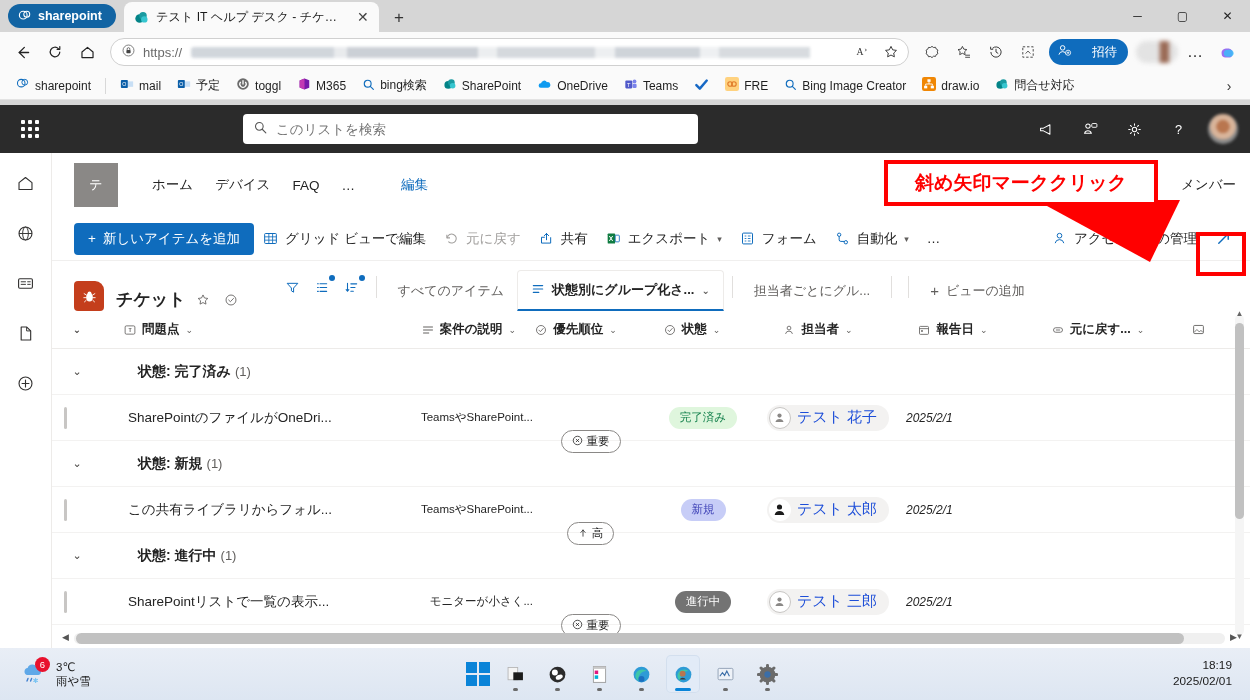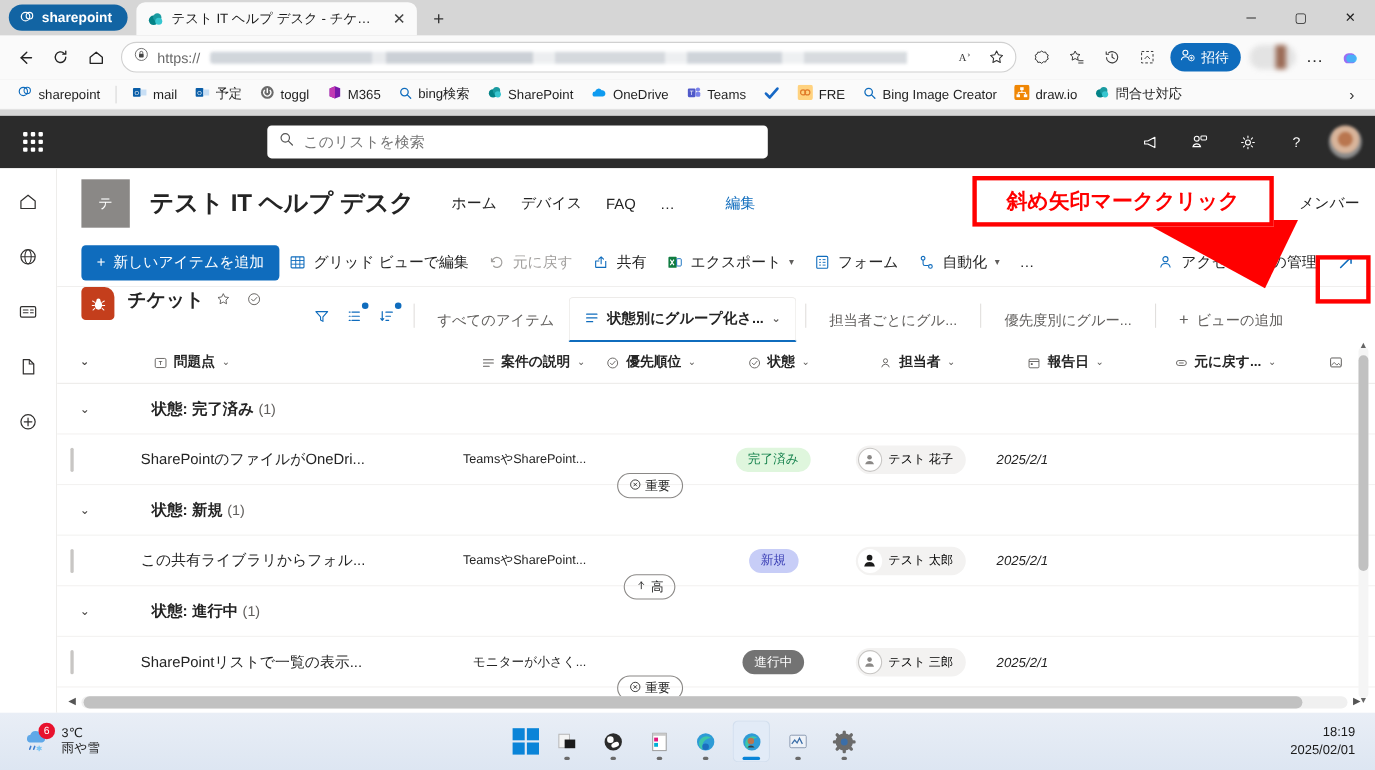--- a/index.html
+++ b/index.html
@@ -45,21 +45,21 @@
   }
   .omnibox .urltext { font-size:13px; color:#6a6a6a; white-space:nowrap; }
   .omnibox .urlblur {
     flex:1; height:11px; margin-left:2px; border-radius:3px;
     background:linear-gradient(90deg,#cfd4da 0 22%, #e8eaed 22% 24%, #c9ced4 24% 44%, #eceef0 44% 47%, #d3d7dc 47% 62%, #edeff1 62% 65%, #cdd2d8 65% 78%, #eef0f2 78% 81%, #d6dade 81% 95%, transparent 95%);
     filter: blur(1.6px); opacity:.95;
   }
   .omnibox .ob-right { display:flex; align-items:center; gap:2px; }
   .ob-ic { width:26px; height:26px; display:flex; align-items:center; justify-content:center; color:#333; }
   .invite-btn { height:26px; background:#0f6cbd; color:#fff; border-radius:13px; display:flex;
-    align-items:center; gap:5px; padding:0 11px 0 8px; font-size:12.5px; margin-left:4px; flex:none;}
+    align-items:center; gap:20px; padding:0 11px 0 8px; font-size:12.5px; margin-left:4px; flex:none;}
   .acct-blur { width:42px; height:22px; margin-left:6px; border-radius:11px; flex:none;
     background:linear-gradient(90deg,#e3e3e3 0 55%, #9a6a55 58% 78%, #e3e3e3 80%); filter:blur(2.2px); }
 
   .bookmarks { height:28px; background:#fafafa; display:flex; align-items:center;
     padding:0 10px; gap:4px; border-bottom:1px solid #e3e3e3; font-size:12px; color:#1f1f1f;}
   .bm { display:flex; align-items:center; gap:5px; padding:3px 6px; border-radius:4px; white-space:nowrap; }
   .bm-sep { width:1px; height:16px; background:#d8d8d8; margin:0 4px; }
   .bm-more { margin-left:auto; width:22px; text-align:center; font-size:14px; color:#333; }
 
   
@@ -97,21 +97,21 @@
     align-items:center; gap:7px; padding:0 14px; font-size:13.5px; flex:none; }
   .cmd { display:flex; align-items:center; gap:7px; padding:0 9px; height:32px; font-size:13.5px;
     color:#242424; white-space:nowrap; }
   .cmd.disabled { color:#a19f9d;align-items:center; }
   .cmd .cic { color:#0f6cbd; display:flex; }
   .cmd.disabled .cic { color:#a19f9d; }
   .cmd-right { margin-left:auto; display:flex; align-items:center; }
   .expand-btn { width:34px; height:30px; display:flex; align-items:center; justify-content:center; color:#0f6cbd; }
 
   .listhead { position:absolute; left:52px; top:156px; width:1198px; height:50px; background:#fff;
-    display:flex; align-items:flex-start; padding-left:22px; }
+    display:flex; align-items:flex-end; padding-left:22px; }
   .list-icon { width:30px; height:30px; background:#c43e1c; border-radius:4px 9px 4px 4px;
     display:flex; align-items:center; justify-content:center; flex:none; }
   .list-title { font-size:17px; font-weight:700; color:#242424; margin-left:12px; }
   .lh-ic { width:22px; height:22px; display:flex; align-items:center; justify-content:center; color:#605e5c; margin-left:6px;}
   .viewbar { margin-left:36px; display:flex; align-items:flex-end; height:50px; }
   .vb-ic { width:30px; height:30px; display:flex; align-items:center; justify-content:center;
     color:#0f6cbd; position:relative; margin-bottom:9px; }
   .vb-ic .dot { position:absolute; right:3px; top:3px; width:6px; height:6px; border-radius:50%; background:#0f6cbd;}
   .vb-sep { width:1px; height:22px; background:#e1dfdd; margin:0 8px 13px; }
   .viewtab { height:41px; display:flex; align-items:center; gap:7px; padding:0 13px; font-size:13px;
@@ -143,21 +143,21 @@
   .c-stat  { width:110px; display:flex; justify-content:center; }
   .c-asgn  { width:140px; display:flex; justify-content:center; }
   .c-date  { width:120px; font-size:12px; text-align:left; padding-left:8px;font-style:italic; }
   .pill-pri { border:1px solid #8a8886; border-radius:12px; height:23px; display:flex; align-items:center;
     gap:4px; padding:0 10px; font-size:11.5px; color:#242424; }
   .pill-stat { border-radius:12px; height:22px; display:flex; align-items:center; padding:0 11px; font-size:11.5px; }
   .person { background:#f3f2f1; border-radius:14px; height:26px; display:flex; align-items:center;
     gap:6px; padding:2px 12px 2px 2px; }
   .person .pav { width:22px; height:22px; border-radius:50%; display:flex; align-items:center;
     justify-content:center; flex:none; }
-  .person .pname { font-size:11px; color:#000000; white-space:nowrap;}
+  .person .pname { font-size:15px; color:#1d4ed8; white-space:nowrap;}
 
   .vscroll { position:absolute; right:6px; top:210px; width:9px; height:320px; background:#f5f5f5; border-radius:5px;}
   .vscroll .thumb { position:absolute; left:0; top:0; width:9px; height:196px; background:#c1c1c1; border-radius:5px;}
   .vscroll .sarrow { position:absolute; left:0; width:9px; text-align:center; font-size:8px; color:#666;}
   .hscroll { position:absolute; left:62px; bottom:4px; width:1175px; height:11px; }
   .hscroll .htrack { position:absolute; left:12px; right:12px; top:0; height:11px; background:#f0f0f0; border-radius:6px;}
   .hscroll .hthumb { position:absolute; left:14px; top:0; width:1108px; height:11px; background:#c1c1c1; border-radius:6px;}
   .hscroll .ha { position:absolute; top:-1px; font-size:9px; color:#555; }
 
   
@@ -508,21 +508,20 @@
     <div class="sic">
       <svg viewBox="0 0 22 22" width="19" height="19">
           <circle cx="11" cy="11" r="7.5" fill="none" stroke="#323130" stroke-width="1.3"></circle>
           <path d="M11 7 v8 M7 11 h8" stroke="#323130" stroke-width="1.3" stroke-linecap="round"></path>
         </svg>
     </div>
   </div>
 
   <div class="site-header">
     <div class="site-logo">テ</div>
-    <div class="site-title">テスト IT ヘルプ デスク</div>
     <div class="site-nav">
       <span>ホーム</span>
       <span>デバイス</span>
       <span>FAQ</span>
       <span>…</span>
       <span class="edit">編集</span>
     </div>
     <div class="site-nav-right">
       <span>プライベー…</span>
       <span>メンバー</span>
@@ -657,33 +656,32 @@
           <svg viewBox="0 0 18 18" width="14" height="14">
               <path d="M3 4.6 h12 M3 9 h12 M3 13.4 h7" stroke="#0f6cbd" stroke-width="1.5" stroke-linecap="round"></path>
             </svg>
         </span>
         <span>状態別にグループ化さ...</span>
         <span class="chev">⌄</span>
       </div>
       <div class="vb-sep" style="margin-bottom:13px"></div>
       <div class="viewtab">担当者ごとにグル...</div>
       <div class="vb-sep" style="margin-bottom:13px"></div>
-      <div class="viewtab">優先度別にグルー...</div>
       <div class="vb-sep" style="margin-bottom:13px"></div>
       <div class="viewtab">
         <span style="font-size:15px;color:#605e5c">+</span>
         <span>ビューの追加</span>
       </div>
     </div>
   </div>
 
   <div class="tablewrap">
     <div class="colhead">
       <span style="width:30px;text-align:center;font-size:10px;color:#484644">⌄</span>
-      <span class="ch" style="margin-left:48px;width:240px">
+      <span class="ch" style="margin-left:32px;width:240px">
         <span class="hic">
             <svg viewBox="0 0 16 16" width="12" height="12">
               <rect x="1.5" y="2.5" width="13" height="11" rx="1.6" fill="none" stroke="#605e5c" stroke-width="1.1"></rect>
               <text x="8" y="11" font-size="7" fill="#605e5c" text-anchor="middle" font-family="sans-serif">T</text>
             </svg>
           </span>
         <span>問題点</span>
         <span class="chev">⌄</span>
       </span>
       <span class="ch" style="width:152px;justify-content:flex-end">

